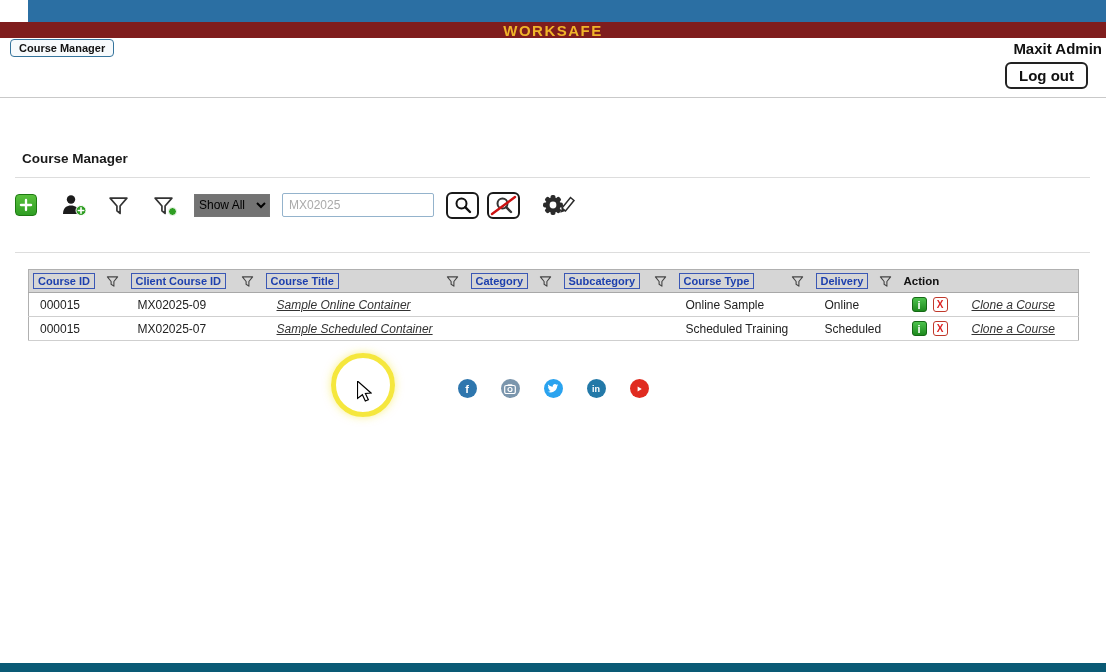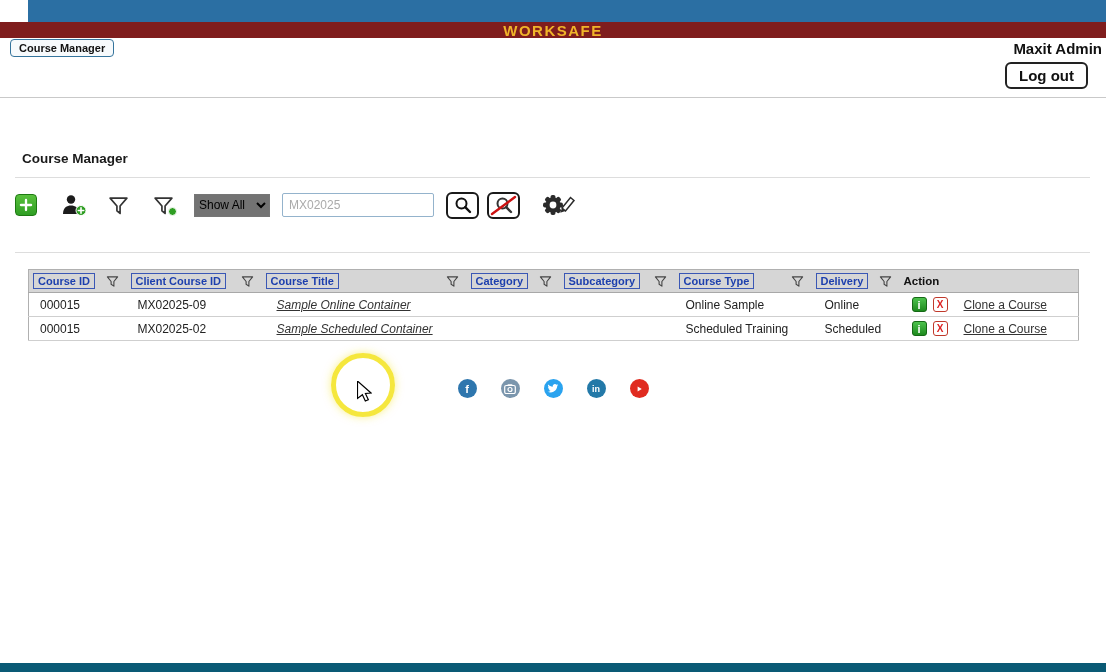--- a/index.html
+++ b/index.html
@@ -58,21 +58,21 @@
   tbody tr { height:24px; border-bottom:1px solid #cfcfcf; background:#fff; }
   td { padding:4px 4px 4px 11px; overflow:hidden; white-space:nowrap; }
   .cell-title { padding-left:15px;font-style:italic; } .cell-delivery { padding-left:13px; } .cell-action { padding-left:12px; }
   .row-link { color:#333; text-decoration:underline; cursor:pointer; }
   .action-cell-inner { display:flex; align-items:center; gap:6px; }
   .info-ic { width:15px; height:15px; border-radius:3px; background:linear-gradient(#4cc24c,#1e8a1e);
              border:1px solid #156815; color:#fff; font-weight:bold; font-size:11px; display:inline-flex;
              align-items:center; justify-content:center; cursor:pointer; }
   .del-ic { width:15px; height:15px; border-radius:3px; background:#fff; border:1.5px solid #c0392b; color:#d22;
             font-weight:bold; font-size:10px; display:inline-flex; align-items:center; justify-content:center; cursor:pointer; }
-  .clone-link { margin-left:10px; }
+  .clone-link { margin-left:18px;font-style:italic; }
 
   .showing-band { margin-top:24px; background:#f6f6f6; height:31px; display:flex; align-items:center; justify-content:center;
                   font-size:13px; color:#222; }
 
   
   .social-row { margin-top:38px; display:flex; justify-content:center; gap:24px; }
   .soc { width:19px; height:19px; border-radius:50%; display:inline-flex; align-items:center; justify-content:center;
          color:#fff; font-size:11px; font-weight:bold; cursor:pointer; }
   .fb { background:#2e76ae; } .ig { background:#7b96ad; } .tw { background:#2aa3ef; }
   .li { background:#2379a8; font-size:9px; } .yt { background:#e02b20; }
@@ -252,21 +252,21 @@
             <td class="cell-action">
               <span class="action-cell-inner">
                 <span class="info-ic">i</span>
                 <span class="del-ic">X</span>
                 <a class="row-link clone-link">Clone a Course</a>
               </span>
             </td>
           </tr>
           <tr>
             <td>000015</td>
-            <td>MX02025-02</td>
+            <td>MX02025-07</td>
             <td class="cell-title"><a class="row-link">Sample Scheduled Container</a></td>
             <td></td>
             <td></td>
             <td>Scheduled Training</td>
             <td class="cell-delivery">Scheduled</td>
             <td class="cell-action">
               <span class="action-cell-inner">
                 <span class="info-ic">i</span>
                 <span class="del-ic">X</span>
                 <a class="row-link clone-link">Clone a Course</a>

